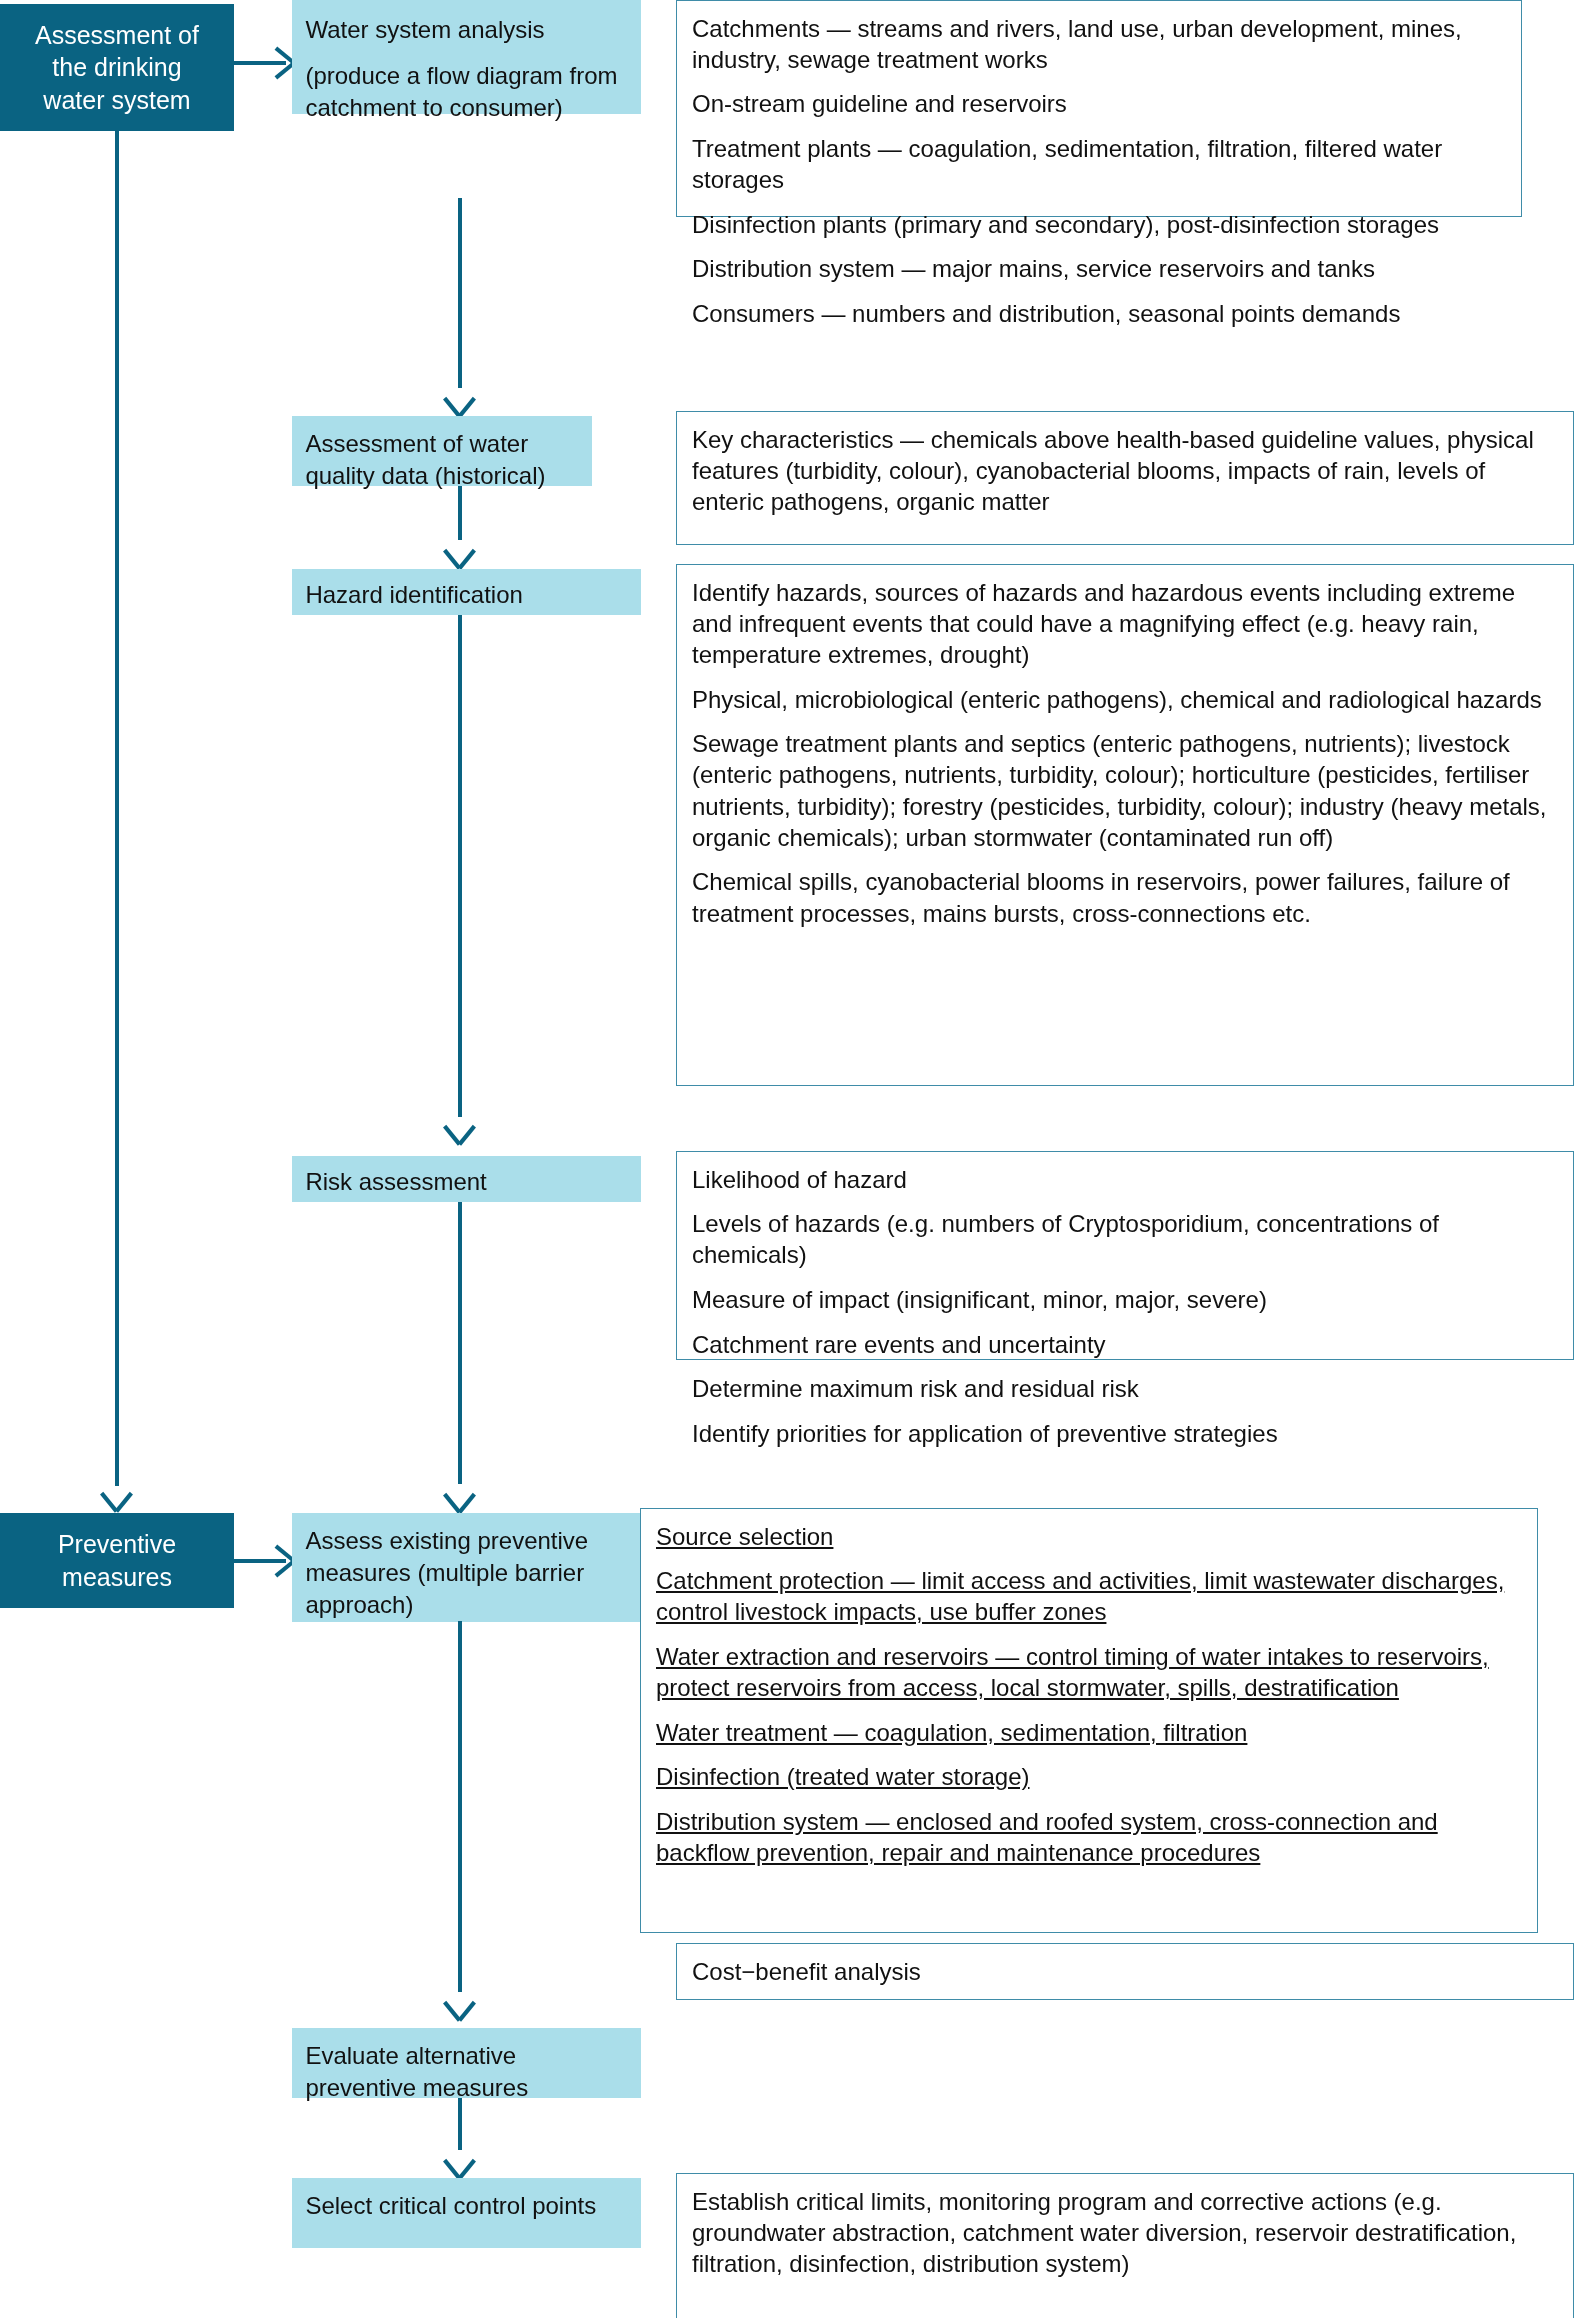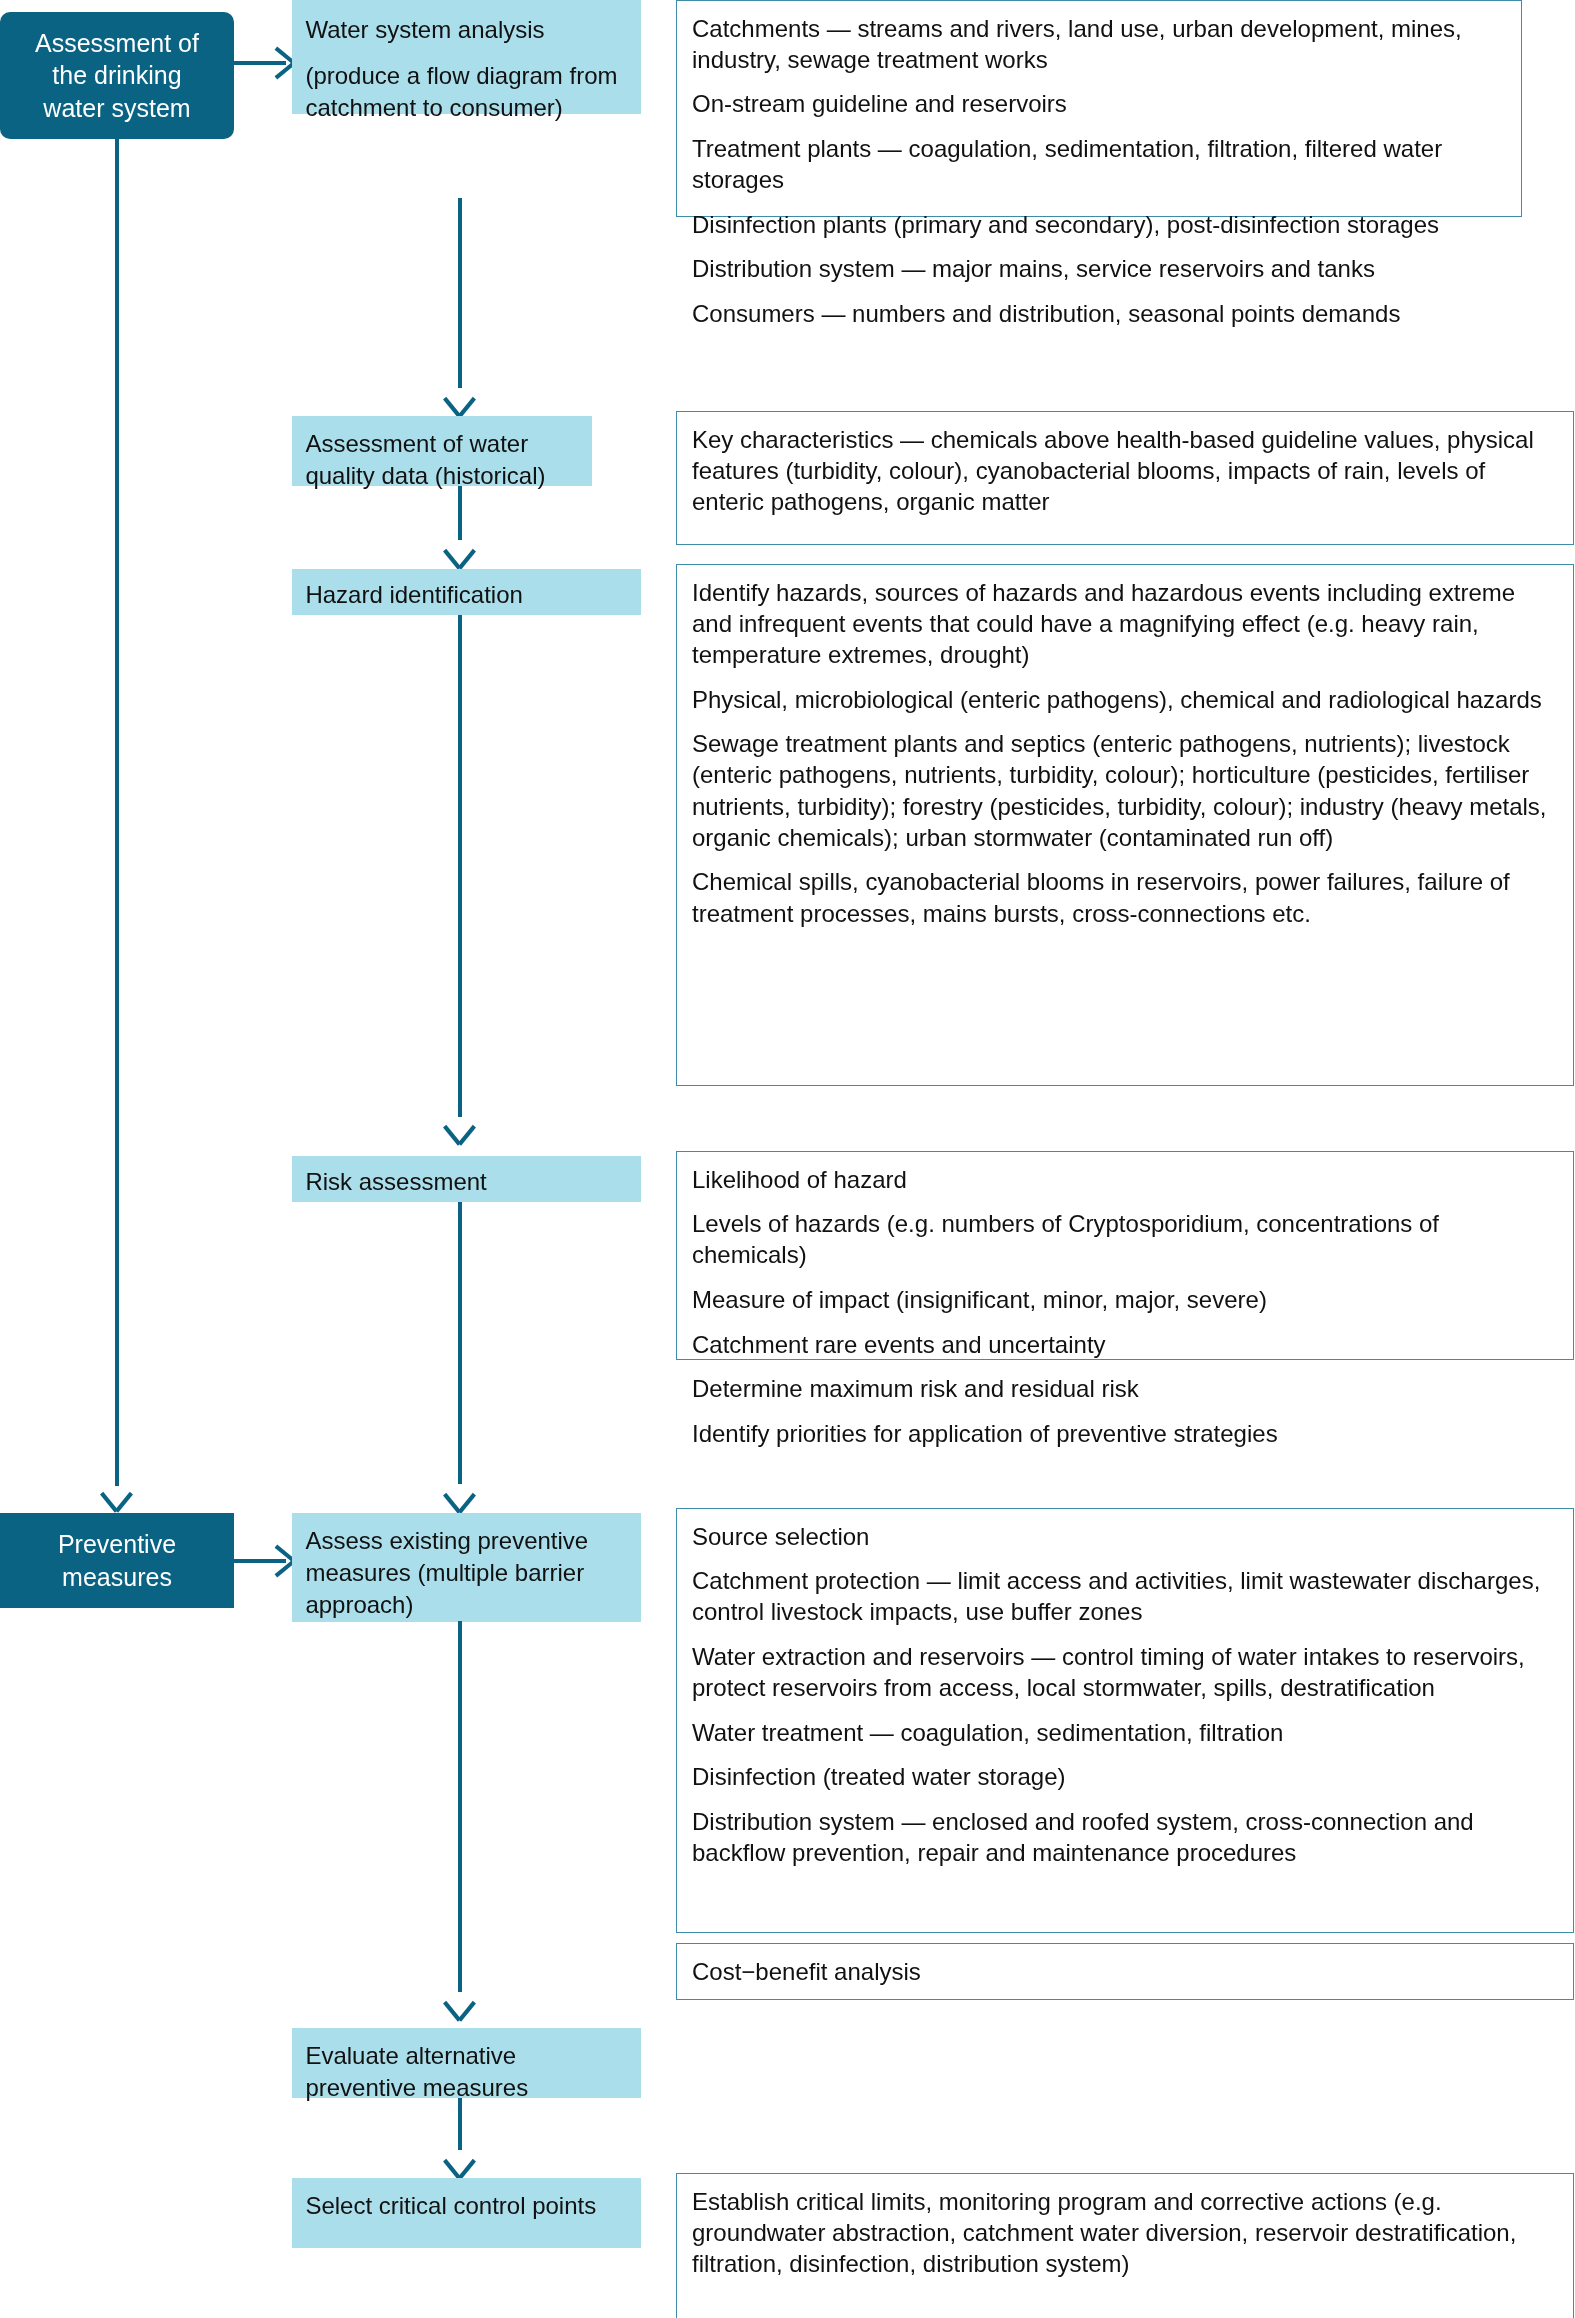--- a/index.html
+++ b/index.html
@@ -27,21 +27,21 @@
 
   .arrow-down{position:absolute;width:35px;height:25px;}
   .arrow-right{position:absolute;width:25px;height:35px;}
   svg{display:block;overflow:visible;}
 </style>
 </head>
 <body>
 
 <div id="canvas">
 
-  <div class="stage-box" style="left:0px;top:12px;width:234px;height:127px;border-radius:10px;">
+  <div class="stage-box" style="left:0px;top:4px;width:234px;height:127px;">
     <span style="white-space:pre-line;">Assessment of
 the drinking
 water system</span>
   </div>
 
   <div class="vline" style="left:115px;top:127px;height:1359px;"></div>
   <div class="arrow-down" style="left:99px;top:1475px;">
     <svg width="35" height="38" viewBox="0 0 42 46">
       <path d="M21 44 L3 22" stroke="#0a6382" stroke-width="5" fill="none"></path>
       <path d="M21 44 L39 22" stroke="#0a6382" stroke-width="5" fill="none"></path>
@@ -144,21 +144,21 @@
     <svg width="27" height="38" viewBox="0 0 32 46">
       <path d="M30 23 L8 5" stroke="#0a6382" stroke-width="5" fill="none"></path>
       <path d="M30 23 L8 41" stroke="#0a6382" stroke-width="5" fill="none"></path>
     </svg>
   </div>
 
   <div class="step-box" style="left:292px;top:1513px;width:349px;height:109px;padding-top:11.7px;">
     <div>Assess existing preventive measures (multiple barrier approach)</div>
   </div>
 
-  <div class="detail-box" style="left:676px;top:1508px;width:898px;height:425px;">
+  <div class="detail-box" style="left:640px;top:1508px;width:898px;height:425px;text-decoration:underline;">
     <p>Source selection</p>
     <p>Catchment protection — limit access and activities, limit wastewater discharges, control livestock impacts, use buffer zones</p>
     <p>Water extraction and reservoirs — control timing of water intakes to reservoirs, protect reservoirs from access, local stormwater, spills, destratification</p>
     <p>Water treatment — coagulation, sedimentation, filtration</p>
     <p>Disinfection (treated water storage)</p>
     <p>Distribution system — enclosed and roofed system, cross-connection and backflow prevention, repair and maintenance procedures</p>
   </div>
 
   <div class="vline" style="left:458px;top:1621px;height:371px;"></div>
   <div class="arrow-down" style="left:442px;top:1984px;">

